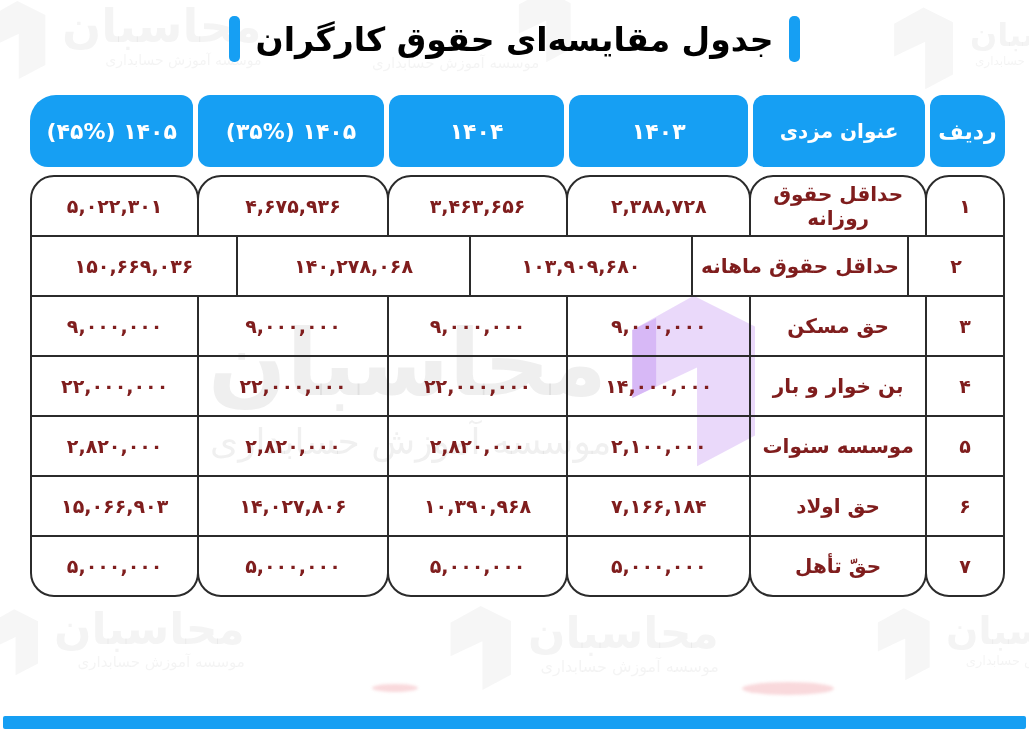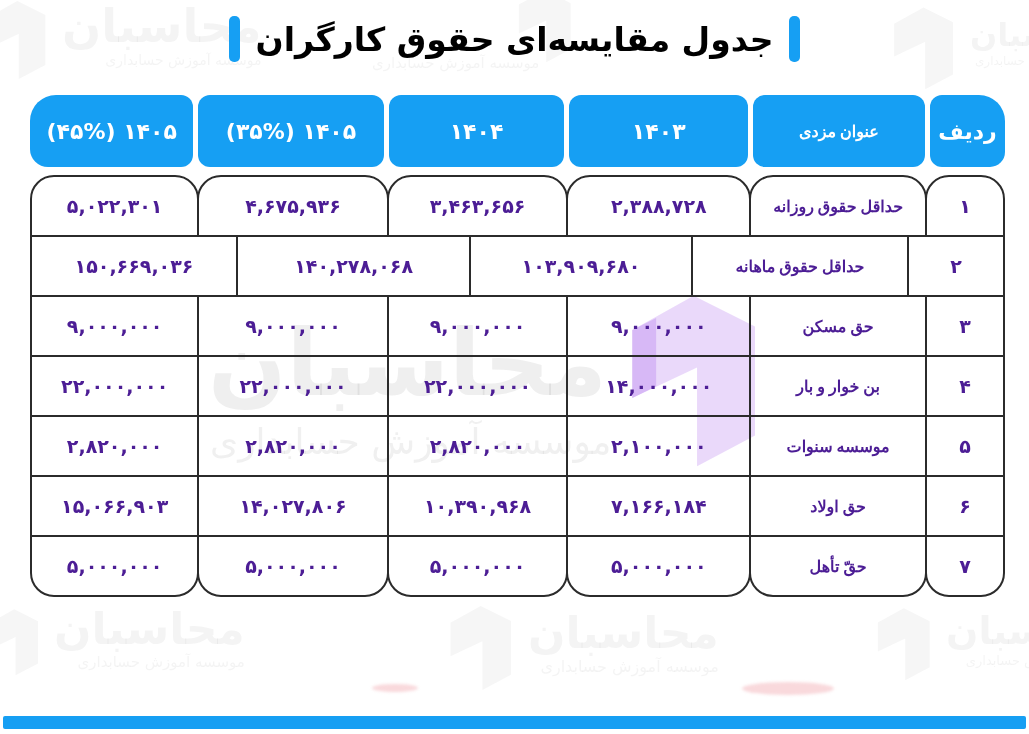--- a/index.html
+++ b/index.html
@@ -25,27 +25,28 @@
     border-radius:12px;min-width:0;
   }
   .th:first-child{border-top-right-radius:26px;border-bottom-right-radius:15px;text-align:center;}
   .th:last-child{border-top-left-radius:26px;border-bottom-left-radius:18px;}
   .tbody{margin-top:8px;}
   .tr{display:flex;height:62px;}
   .tr + .tr{margin-top:-2px;}
   .td{
     display:flex;align-items:center;justify-content:center;
     border:2px solid var(--bordercol);background:transparent;
-    font-size:19px;font-weight:bold;color:#4c1d95;min-width:0;
+    font-size:19px;font-weight:bold;color:#7f1d1d;min-width:0;
     box-sizing:border-box;
+    text-align:center;
   }
   .td + .td{margin-right:-2px;}
   .tr-first .td{border-radius:24px 24px 0 0;}
   .tr-last  .td{border-radius:0 0 24px 24px;}
-  .c0{flex:7.9 1 0;}  .c1{flex:18.1 1 0;font-size:16px;font-family:Liberation Serif, serif;}
+  .c0{flex:7.9 1 0;}  .c1{flex:18.1 1 0;font-size:20px;}
   .c2{flex:18.8 1 0;} .c3{flex:18.5 1 0;}
   .c4{flex:19.5 1 0;} .c5{flex:17.2 1 0;}
 
   
   .wm{position:absolute;z-index:0;display:flex;align-items:center;gap:12px;color:rgba(40,40,40,0.05);}
   .wm .col{display:flex;flex-direction:column;align-items:flex-start;gap:4px;}
   .wm .brand{font-weight:bold;line-height:1;}
   .wm .sub{line-height:1;}
   .cube-gray path{fill:rgba(40,40,40,0.045);}
   .wm-center-brand{

